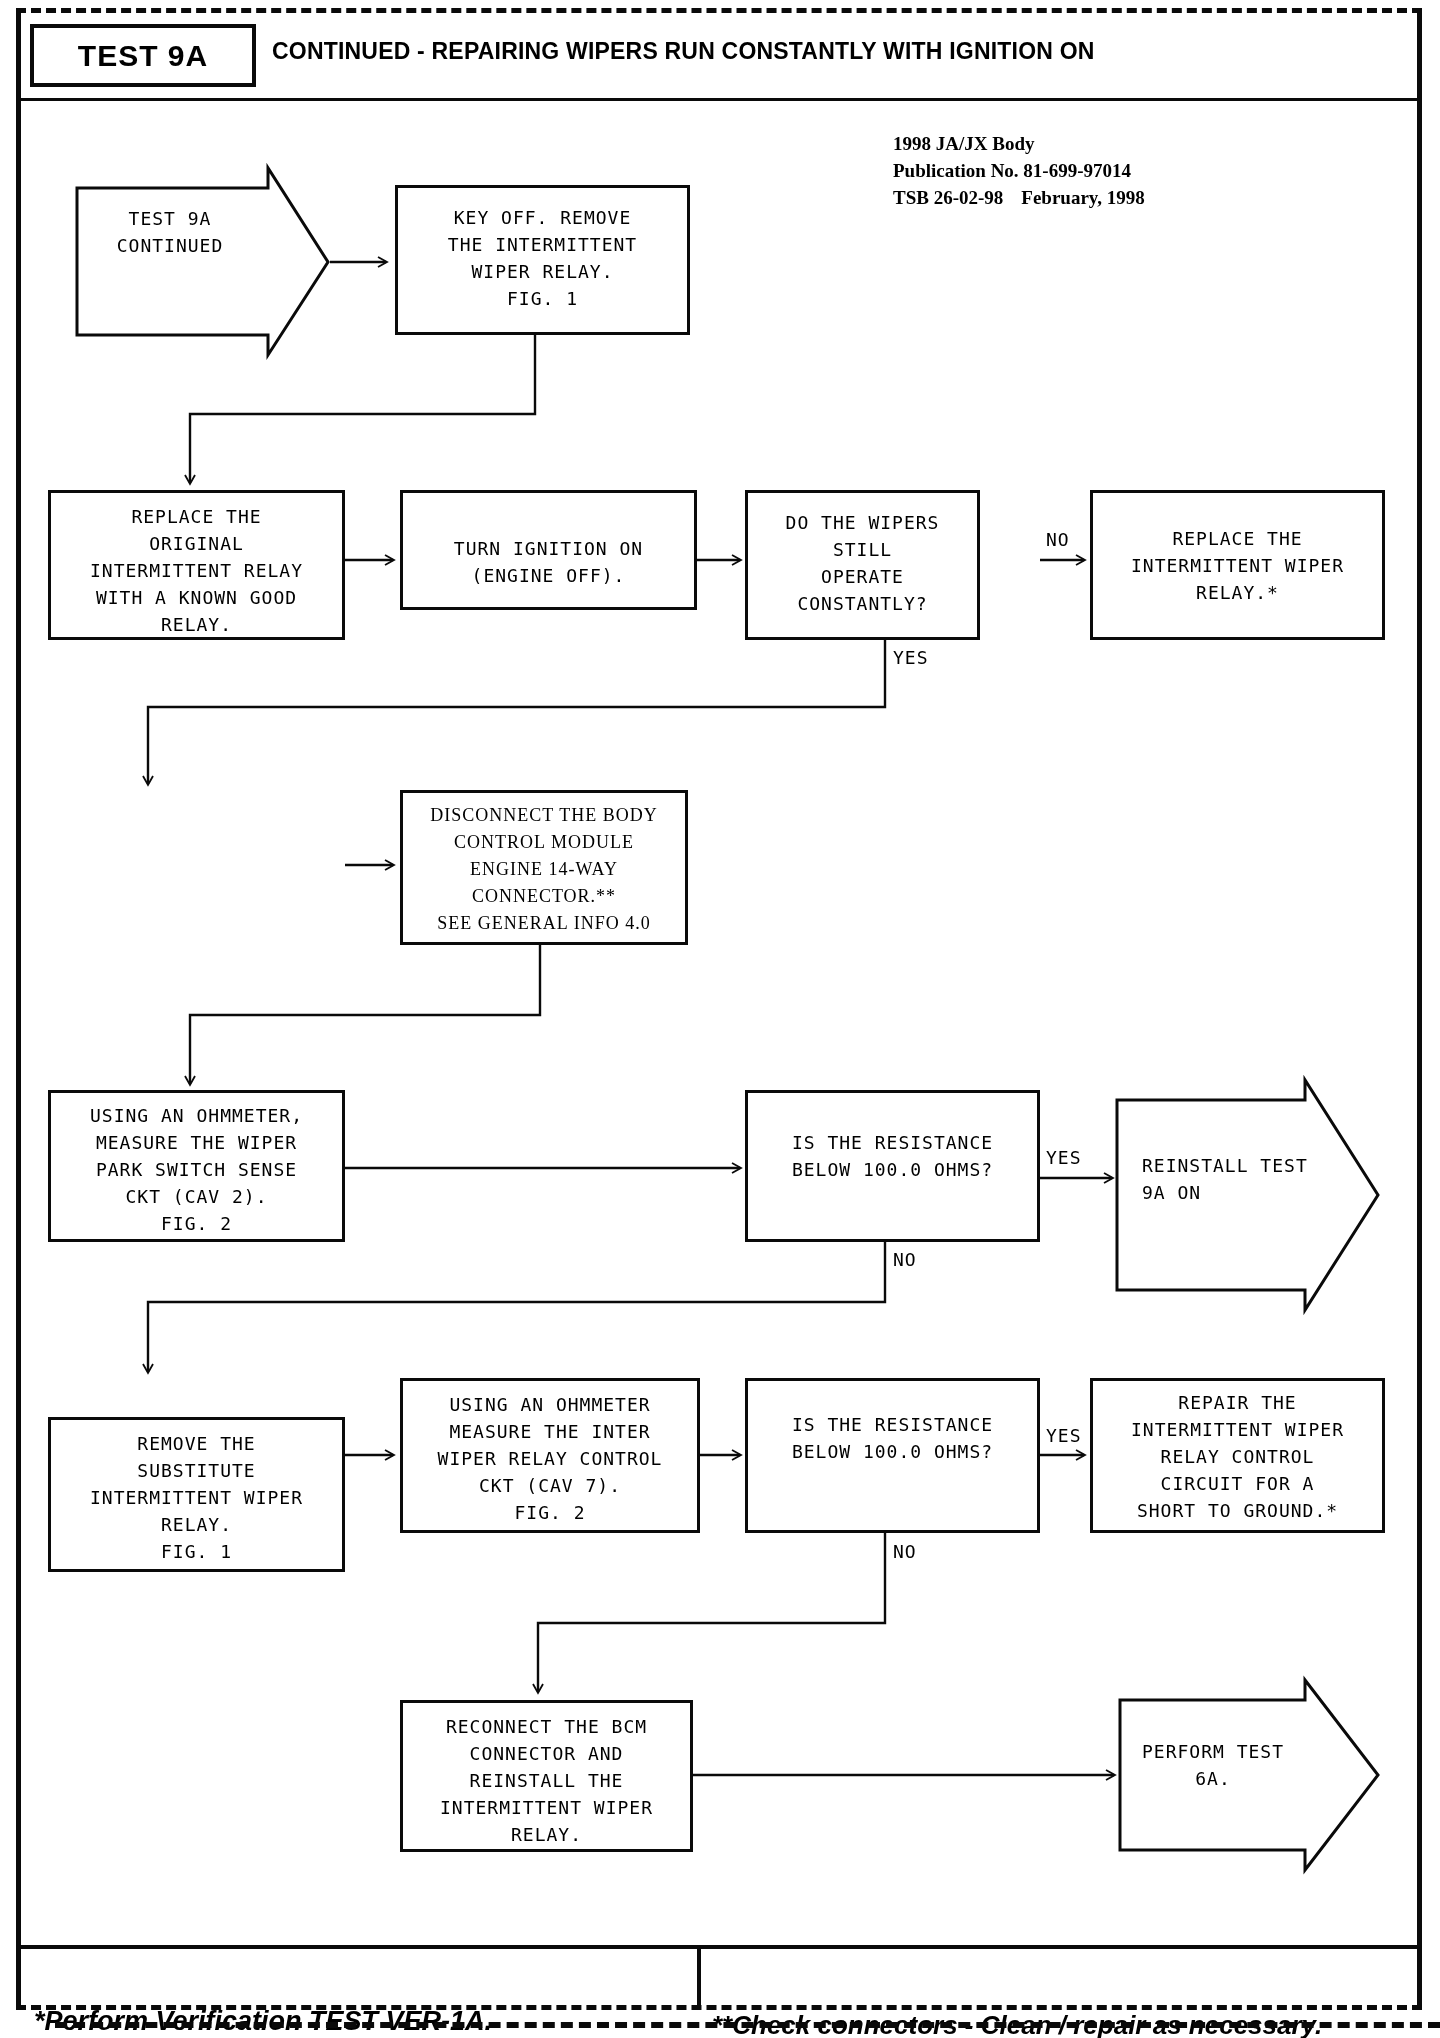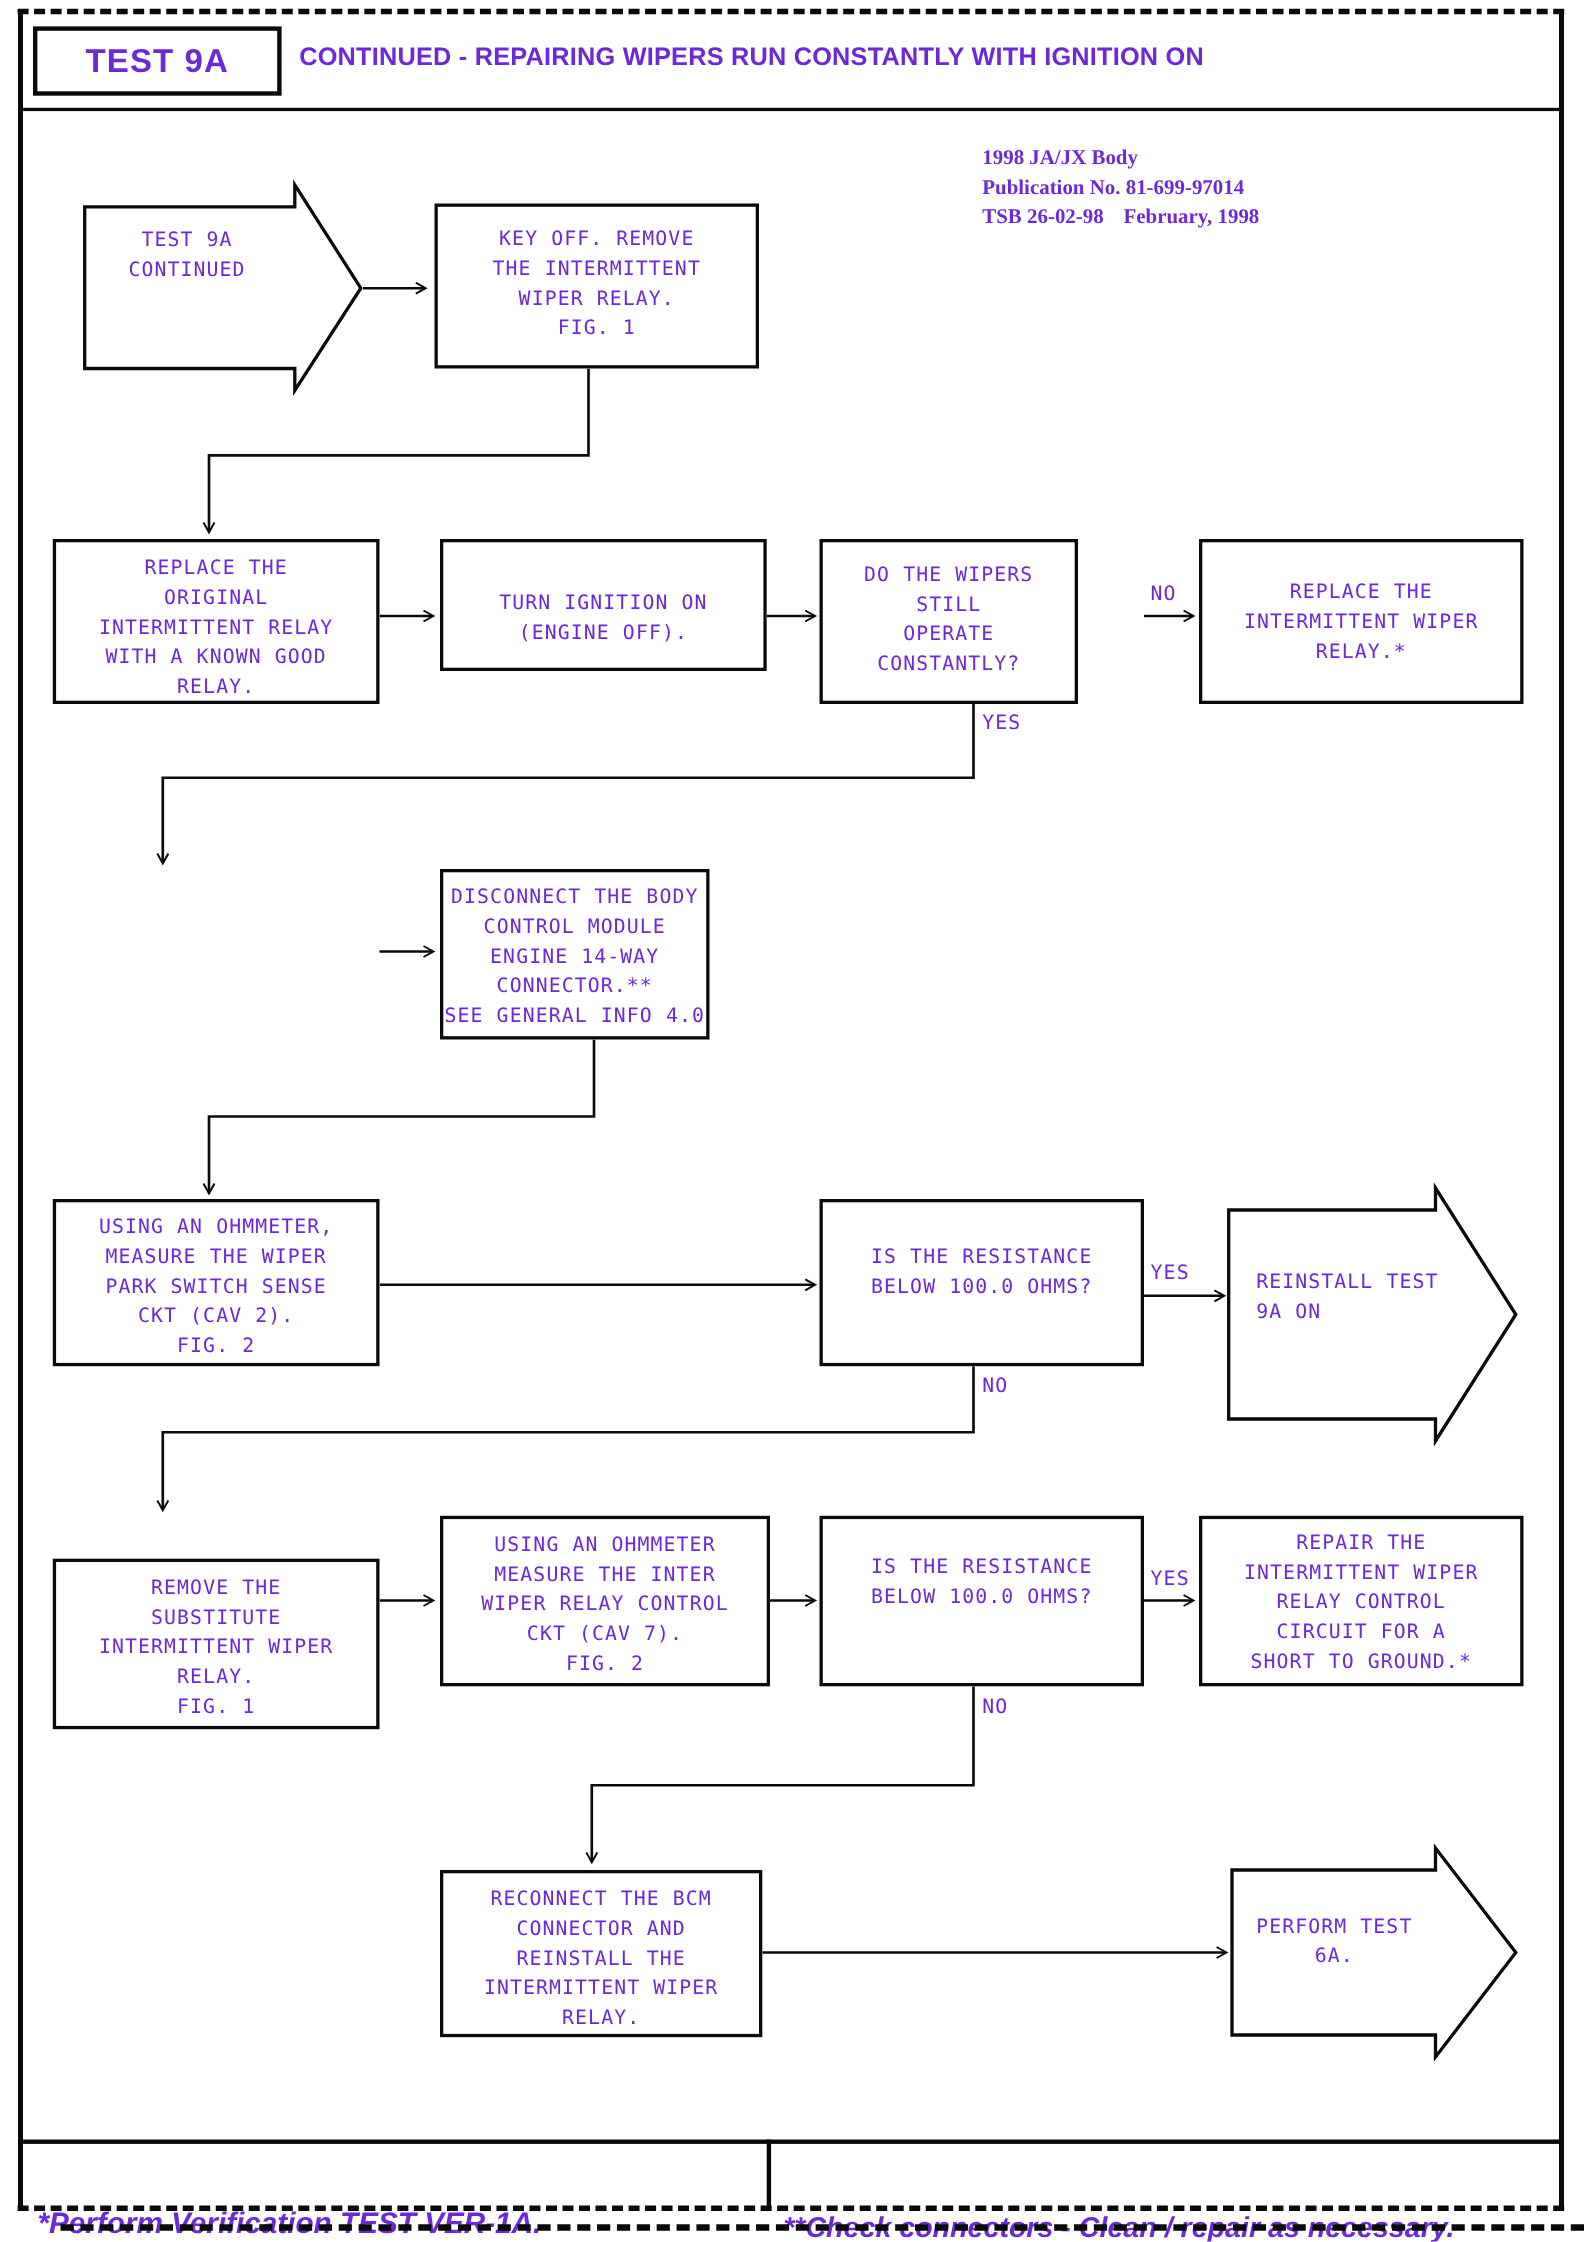--- a/index.html
+++ b/index.html
@@ -1,19 +1,19 @@
 <!DOCTYPE html>
 <html><head>
 <meta charset="utf-8">
 <style>
   * { margin:0; padding:0; box-sizing:border-box; }
   html,body { background:#ffffff; }
   .page {
     position:relative; width:1440px; height:2038px;
-    background:#ffffff; color:#6d28d9; overflow:hidden;
+    background:#ffffff; color:#000000; overflow:hidden;
     font-family:"DejaVu Sans Mono", monospace;
   }
   .frame {
     position:absolute; left:16px; top:8px; width:1406px; height:2002px;
     border:5px solid #0a0a0a; border-top-style:dashed; border-bottom-style:dashed;
   }
   .header-sep { position:absolute; left:21px; top:98px; width:1398px; height:0; border-top:3px solid #0a0a0a; }
   .testbox {
     position:absolute; left:30px; top:24px; width:226px; height:63px;
     border:4px solid #0a0a0a; display:flex; align-items:center; justify-content:center;
@@ -117,21 +117,21 @@
 RELAY.</div>
   <div class="fbox" style="left:400px;top:490px;width:297px;height:120px;padding-top:42px;">TURN IGNITION ON
 (ENGINE OFF).</div>
   <div class="fbox" style="left:745px;top:490px;width:235px;height:150px;padding-top:16px;">DO THE WIPERS
 STILL
 OPERATE
 CONSTANTLY?</div>
   <div class="fbox" style="left:1090px;top:490px;width:295px;height:150px;padding-top:32px;">REPLACE THE
 INTERMITTENT WIPER
 RELAY.*</div>
-  <div class="fbox" style="left:400px;top:790px;width:245px;height:155px;padding-top:9px;">DISCONNECT THE BODY
+  <div class="fbox" style="left:400px;top:790px;width:288px;height:155px;padding-top:9px;font-family:Liberation Serif, serif;">DISCONNECT THE BODY
 CONTROL MODULE
 ENGINE 14-WAY
 CONNECTOR.**
 SEE GENERAL INFO 4.0</div>
   <div class="fbox" style="left:48px;top:1090px;width:297px;height:152px;padding-top:9px;">USING AN OHMMETER,
 MEASURE THE WIPER
 PARK SWITCH SENSE
 CKT (CAV 2).
 FIG. 2</div>
   <div class="fbox" style="left:745px;top:1090px;width:295px;height:152px;padding-top:36px;">IS THE RESISTANCE

